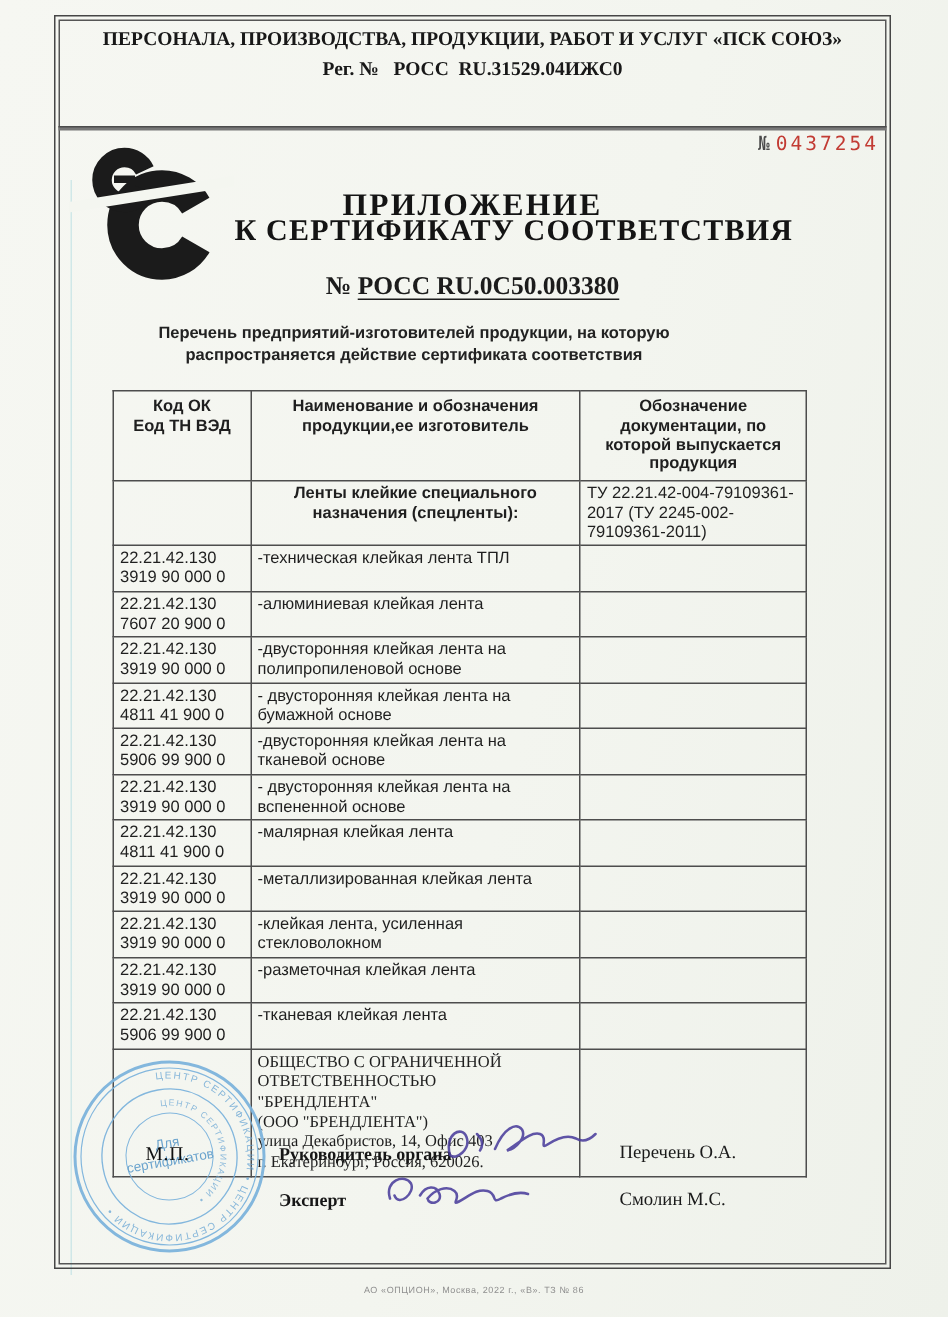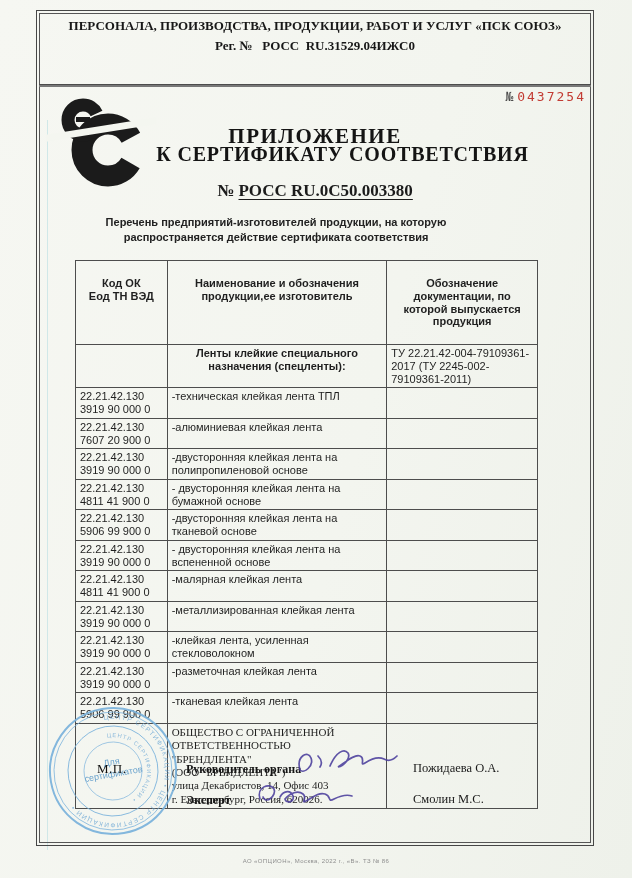--- a/index.html
+++ b/index.html
@@ -36,21 +36,21 @@
   .cert-no { position:absolute; left:36px; top:181px; width:558px; text-align:center;
     font-family:"Liberation Serif",serif; font-weight:bold; font-size:17px; }
   .cert-no .u { text-decoration:underline; text-underline-offset:3px; }
 
   .intro { position:absolute; left:80px; top:215px; width:392px; text-align:center;
     font-weight:bold; font-size:11px; line-height:1.34; color:#222; }
 
   .cert-table { position:absolute; left:75px; top:260px; width:463px;
     border-collapse:collapse; font-size:11px; line-height:1.16; color:#1f1f1f; }
   .cert-table td, .cert-table th { border:1px solid #4d4d4d; vertical-align:top; }
-  .cert-table th { font-weight:bold; text-align:center; padding:16px 3px; font-size:11px; }
+  .cert-table th { font-weight:bold; text-align:center; padding:4px 3px; font-size:11px; }
   .cert-table td { padding:2px 4px; }
   .col-code { width:95px; } .col-name { width:236px; } .col-doc { width:162px;margin-top:41px; }
   .pre { white-space:pre-line; }
   .sub-name { font-weight:bold; text-align:center; padding:3px 8px; }
   .sub-doc { font-weight:normal; padding:3px 4px; }
   .code-cell { white-space:pre-line; padding:2px 3px 4px 4px; }
   .name-cell { padding:2px 5px 4px 7px; min-height:26px; }
   .body-row td { height:27px; }
   .mfr-cell { font-family:"Liberation Serif",serif; white-space:pre-line; padding:4px 6px 8px 7px; font-size:11px; line-height:1.22; }
 
@@ -240,17 +240,17 @@
     <path d="M8 30 C4 16 16 10 19 18 C22 26 12 34 8 30 M26 16 C30 20 30 24 28 27
              M38 26 C44 12 52 8 56 13 C59 18 52 26 46 27 C54 22 62 14 68 16 C74 18 67 27 73 23
              C79 19 86 16 92 19 C97 22 101 20 105 16" fill="none" stroke="#4a3d9c" stroke-width="1.7" stroke-linecap="round" opacity=".88"></path>
   </svg>
   <svg class="sig-svg expert" width="118" height="38" viewBox="0 0 118 38">
     <path d="M12 22 C8 10 22 5 26 12 C29 18 18 28 15 20
              M32 20 C36 13 43 13 45 19 C47 25 38 27 37 22 C42 16 50 13 55 17 C60 21 52 27 58 24
              C64 21 70 15 77 17 C84 19 79 26 86 22 C92 19 98 17 104 19" fill="none" stroke="#4a3d9c" stroke-width="1.7" stroke-linecap="round" opacity=".88"></path>
   </svg>
 
-  <div class="sig-name head">Пожидаева О.А.</div>
+  <div class="sig-name head">Перечень О.А.</div>
   <div class="sig-name expert">Смолин М.С.</div>
 
   <div class="footer">АО «ОПЦИОН», Москва, 2022 г., «В». ТЗ № 86</div>
 </div>
 
 </body></html>

